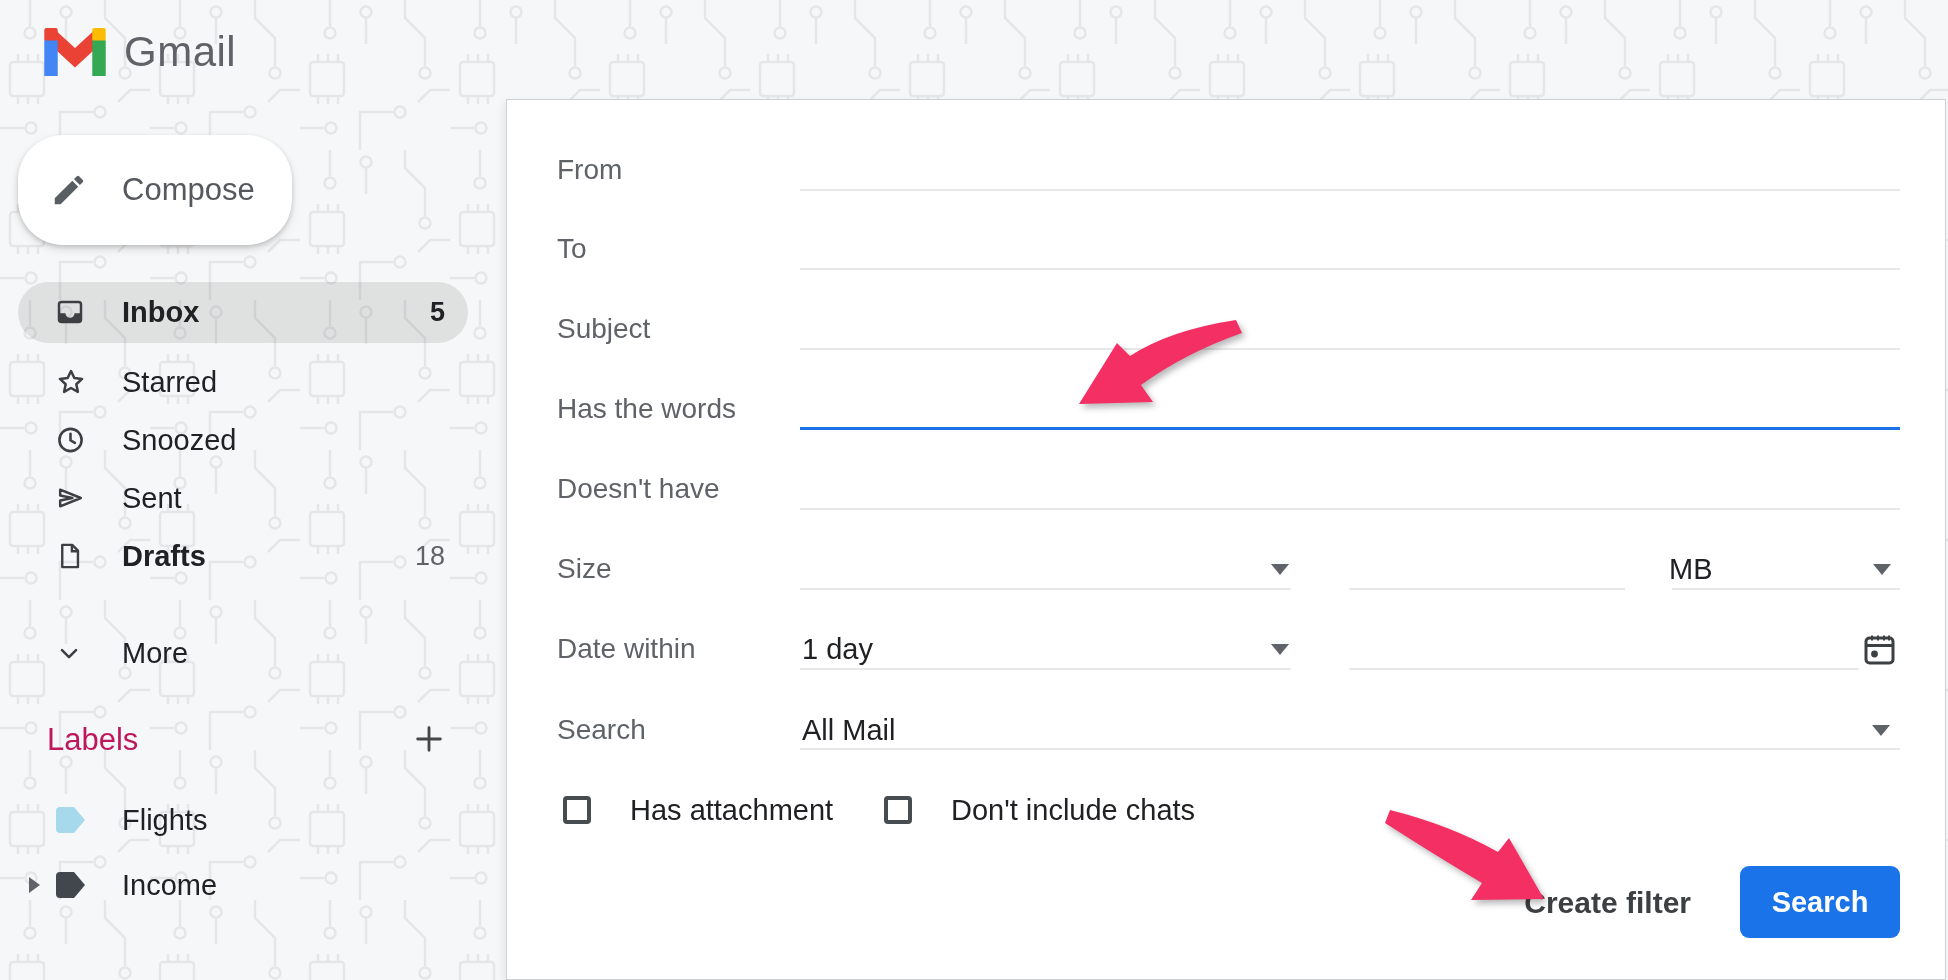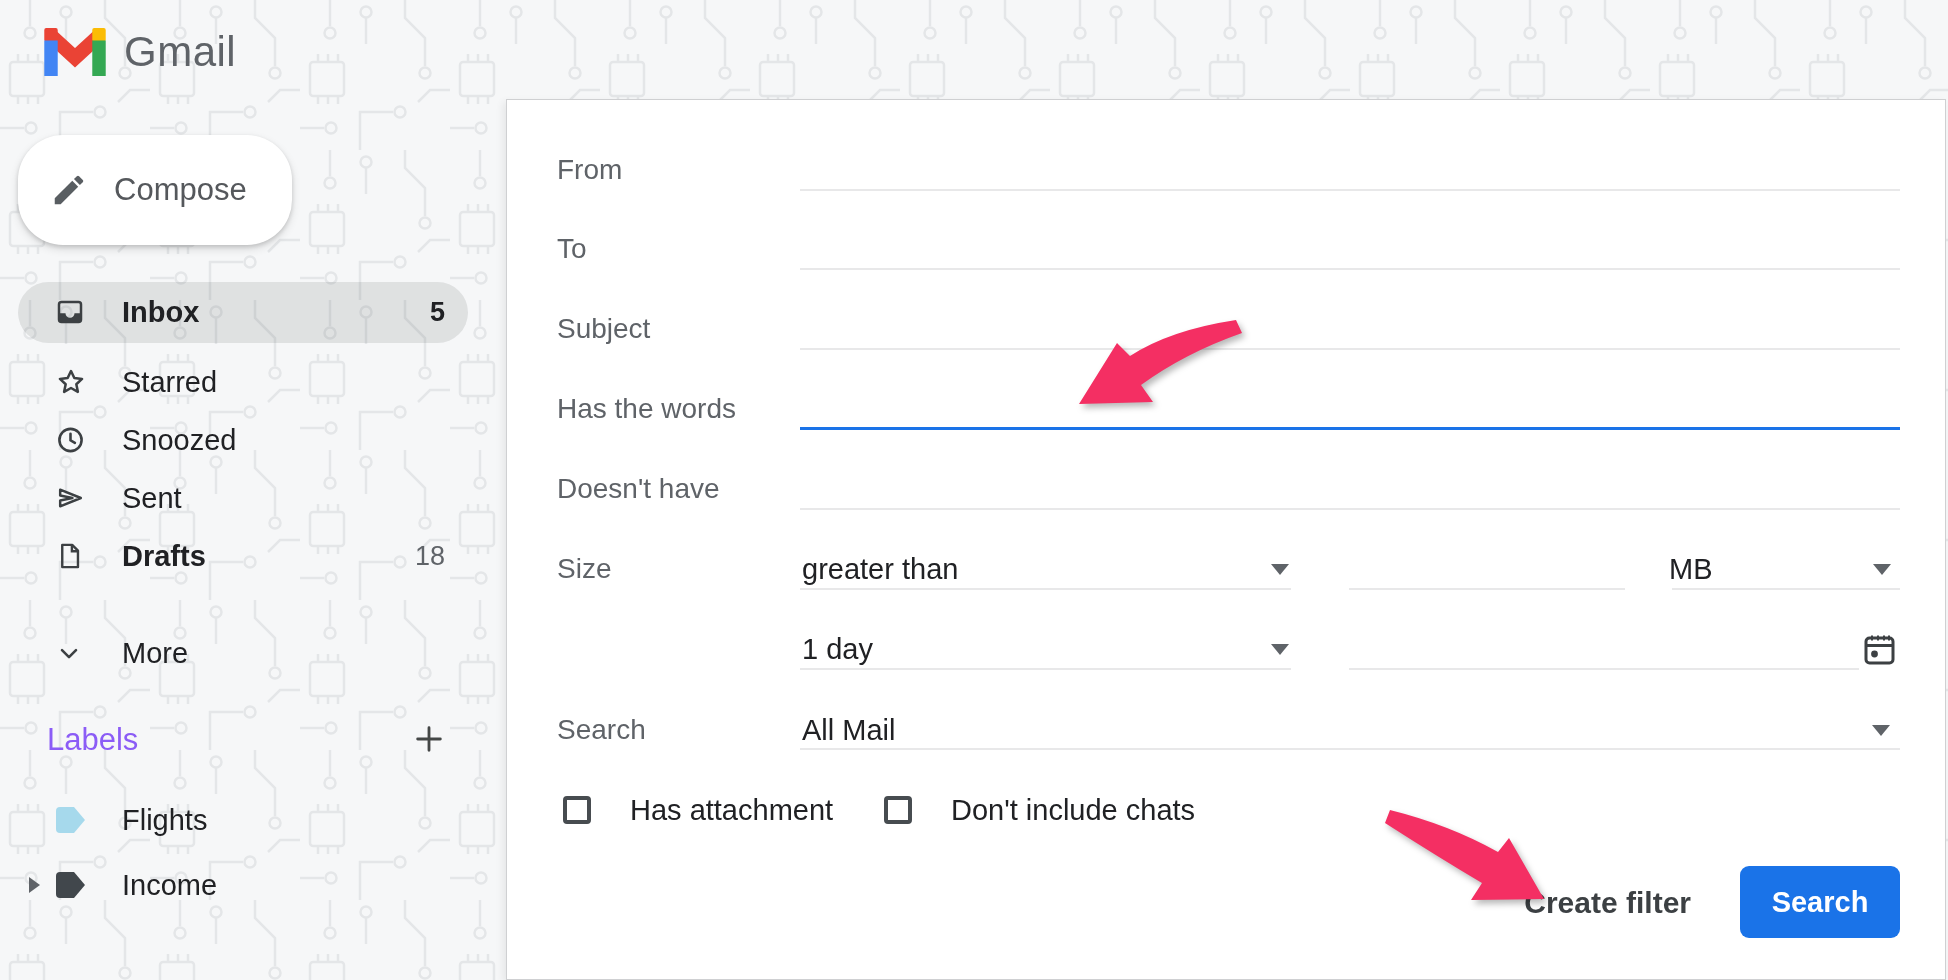--- a/index.html
+++ b/index.html
@@ -14,29 +14,29 @@
   #pattern-layer{position:absolute;left:0;top:0;width:1948px;height:980px;z-index:0;}
   
   #sidebar{position:absolute;left:0;top:0;width:506px;height:980px;z-index:2;}
   .logo-row{position:absolute;left:44px;top:26px;height:52px;display:flex;align-items:center;}
   .logo-text{font-size:42px;color:#5f6368;margin-left:18px;letter-spacing:.5px;}
   .compose-btn{
     position:absolute;left:18px;top:135px;width:274px;height:110px;border-radius:45px;
     background:#ffffff;box-shadow:0 2px 4px rgba(0,0,0,.14),0 4px 10px rgba(0,0,0,.12);
     display:flex;align-items:center;cursor:pointer;
   }
-  .compose-label{font-size:31px;color:#55585c;font-weight:500;margin-left:26px;}
+  .compose-label{font-size:31px;color:#55585c;font-weight:500;margin-left:34px;}
   .nav-item{position:absolute;left:0;width:476px;height:58px;cursor:pointer;}
   .nav-icon{position:absolute;left:55px;top:50%;transform:translateY(-50%);}
   .nav-label{position:absolute;left:122px;top:0;height:58px;line-height:58px;font-size:29px;color:#202124;}
   .nav-label.bold{font-weight:700;}
   .nav-count{position:absolute;left:370px;width:75px;top:0;height:58px;line-height:58px;font-size:27px;color:#5f6368;text-align:right;}
   .nav-count.bold{font-weight:700;color:#202124;}
   #inbox-pill{position:absolute;left:18px;top:282px;width:450px;height:61px;border-radius:31px;background:rgba(60,64,67,.12);}
-  .labels-title{position:absolute;left:47px;top:711px;height:58px;line-height:58px;font-size:31px;font-weight:500;color:#8b5cf6;}
+  .labels-title{position:absolute;left:47px;top:711px;height:58px;line-height:58px;font-size:31px;font-weight:500;color:#be185d;}
   .labels-add{position:absolute;left:412px;top:722px;width:34px;height:34px;cursor:pointer;}
   .label-item{position:absolute;left:0;width:480px;height:58px;cursor:pointer;}
   .label-tag{position:absolute;left:55px;top:50%;transform:translateY(-50%);}
   .expand-tri{position:absolute;left:29px;top:50%;transform:translateY(-50%);width:0;height:0;
     border-top:8px solid transparent;border-bottom:8px solid transparent;border-left:11px solid #5f6368;}
   
   #search-bar{
     position:absolute;left:505px;top:8px;width:1436px;height:87px;border-radius:44px;
     background:rgba(95,99,104,.13);z-index:2;display:flex;align-items:center;cursor:text;
   }
@@ -202,29 +202,29 @@
     <div class="uline" style="top:248px;left:293px;width:1100px"></div>
 
     <div class="flabel" style="top:280px">Has the words</div>
     <div class="uline-focus" style="top:327px;left:293px;width:1100px"></div>
 
     <div class="flabel" style="top:360px">Doesn't have</div>
     <div class="fval" style="top:360px"></div>
     <div class="uline" style="top:408px;left:293px;width:1100px"></div>
 
     <div class="flabel" style="top:440px">Size</div>
-    <div class="fval" style="top:440px">greater than</div>
     <div class="dd-arrow" style="left:764px;top:464px"></div>
     <div class="uline" style="top:488px;left:293px;width:491px"></div>
     <div class="fval" style="top:440px;left:844px"></div>
     <div class="uline" style="top:488px;left:842px;width:276px"></div>
     <div class="fval" style="top:440px;left:1162px">MB</div>
     <div class="dd-arrow" style="left:1366px;top:464px"></div>
     <div class="uline" style="top:488px;left:1165px;width:228px"></div>
 
+    <div class="flabel" style="top:520px">Date within</div>
     <div class="fval" style="top:520px">1 day</div>
     <div class="dd-arrow" style="left:764px;top:544px"></div>
     <div class="uline" style="top:568px;left:293px;width:491px"></div>
     <div class="fval" style="top:520px;left:844px"></div>
     <div class="uline" style="top:568px;left:842px;width:510px"></div>
     <svg class="abs" style="left:1356px;top:532px" width="34" height="34" viewBox="0 0 34 34">
       <rect x="3" y="6" width="27" height="25" rx="3.5" fill="none" stroke="#3c4043" stroke-width="3"></rect>
       <path d="M4 13.5h25" stroke="#3c4043" stroke-width="3"></path>
       <path d="M9 3.5v5 M15 3.5v5 M21 3.5v5 M26 3.5v5" stroke="#3c4043" stroke-width="2"></path>
       <circle cx="11.5" cy="22" r="3.4" fill="#3c4043"></circle>

